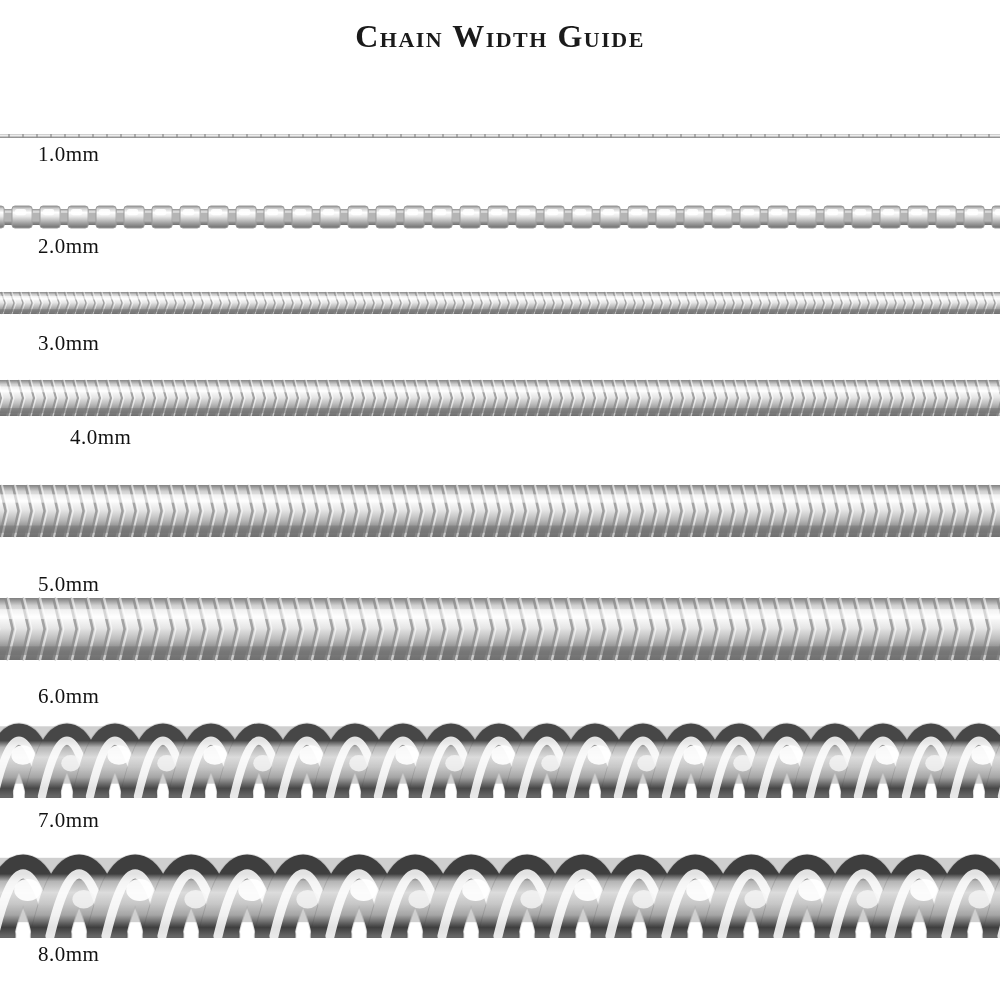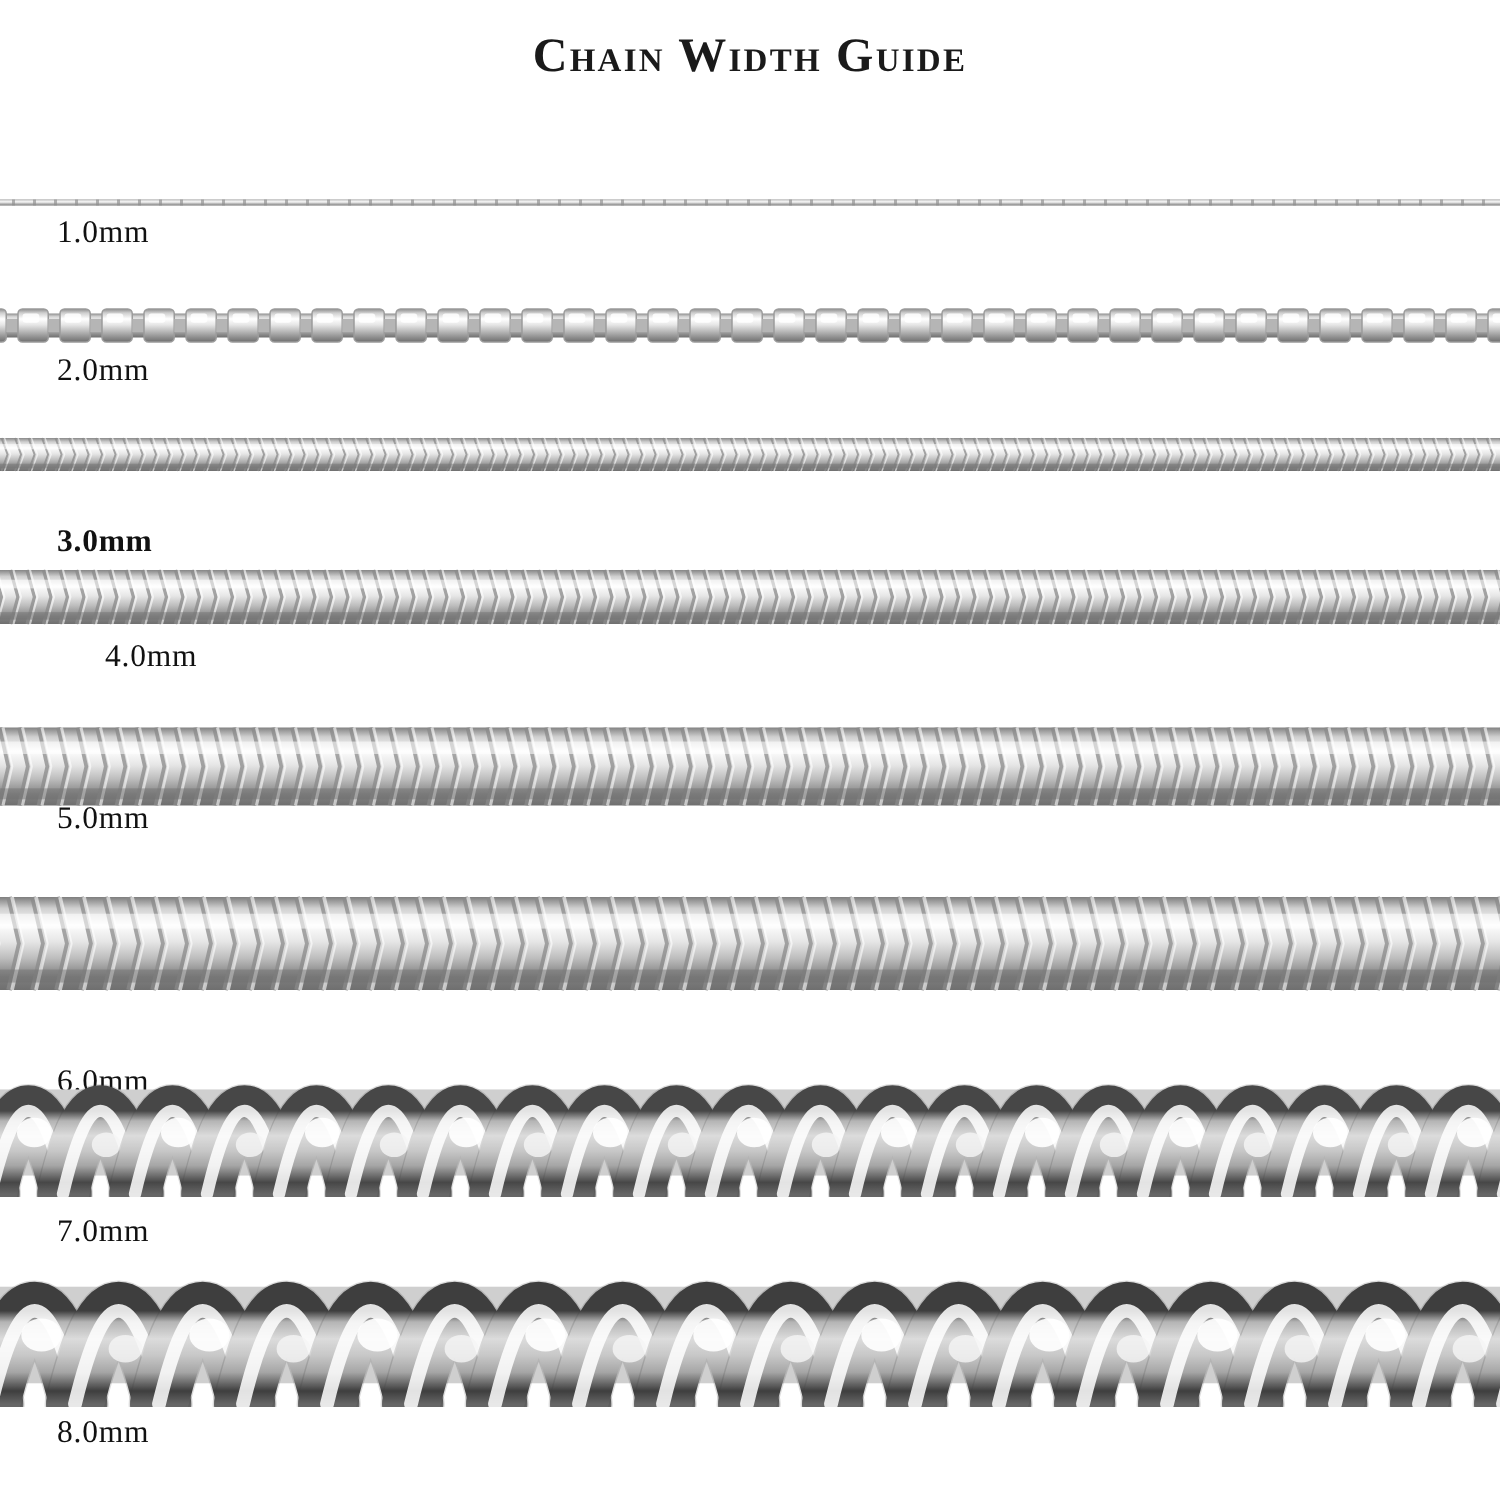--- a/index.html
+++ b/index.html
@@ -523,21 +523,21 @@
             <path d="M 999 2 L 1003.05 13 L 999 24" fill="none" stroke="#ffffff" stroke-width="1" opacity="0.6"></path>
             <path d="M 1006 2 L 1010.05 13 L 1006 24" fill="none" stroke="#8a8a8a" stroke-width="1.3199999999999998" opacity="0.75"></path>
             <path d="M 1008 2 L 1012.05 13 L 1008 24" fill="none" stroke="#ffffff" stroke-width="1" opacity="0.6"></path>
             <path d="M 1015 2 L 1019.05 13 L 1015 24" fill="none" stroke="#8a8a8a" stroke-width="1.3199999999999998" opacity="0.75"></path>
             <path d="M 1017 2 L 1021.05 13 L 1017 24" fill="none" stroke="#ffffff" stroke-width="1" opacity="0.6"></path>
             <path d="M 1024 2 L 1028.05 13 L 1024 24" fill="none" stroke="#8a8a8a" stroke-width="1.3199999999999998" opacity="0.75"></path>
             <path d="M 1026 2 L 1030.05 13 L 1026 24" fill="none" stroke="#ffffff" stroke-width="1" opacity="0.6"></path>
             <rect x="0" y="5.96" width="1012" height="3.52" fill="#ffffff" opacity="0.55"></rect>
             <rect x="0" y="19.16" width="1012" height="3.08" fill="#6e6e6e" opacity="0.45"></rect>
           </svg></div>
-        <div class="label" style="top: 348px; font-weight: bold;">3.0mm</div>
+        <div class="label" style="top: 331px;">3.0mm</div>
       </div>
       <div class="chain-row" style="top: 0px;">
         <div class="chain-strip" style="top: 378px; height: 40px;"><svg width="1012" height="40" viewBox="0 0 1012 40">
             <defs>
               <linearGradient id="g3" x1="0" y1="0" x2="0" y2="1">
                 <stop offset="0%" stop-color="#868686" stop-opacity="1"></stop>
                 <stop offset="12%" stop-color="#cfcfcf" stop-opacity="1"></stop>
                 <stop offset="30%" stop-color="#fdfdfd" stop-opacity="1"></stop>
                 <stop offset="48%" stop-color="#e6e6e6" stop-opacity="1"></stop>
                 <stop offset="66%" stop-color="#bdbdbd" stop-opacity="1"></stop>
@@ -915,21 +915,21 @@
             <path d="M 983 2 L 988.85 28 L 983 54" fill="none" stroke="#ffffff" stroke-width="2.08" opacity="0.6"></path>
             <path d="M 994 2 L 999.85 28 L 994 54" fill="none" stroke="#8a8a8a" stroke-width="3.12" opacity="0.75"></path>
             <path d="M 996 2 L 1001.85 28 L 996 54" fill="none" stroke="#ffffff" stroke-width="2.08" opacity="0.6"></path>
             <path d="M 1007 2 L 1012.85 28 L 1007 54" fill="none" stroke="#8a8a8a" stroke-width="3.12" opacity="0.75"></path>
             <path d="M 1009 2 L 1014.85 28 L 1009 54" fill="none" stroke="#ffffff" stroke-width="2.08" opacity="0.6"></path>
             <path d="M 1020 2 L 1025.85 28 L 1020 54" fill="none" stroke="#8a8a8a" stroke-width="3.12" opacity="0.75"></path>
             <path d="M 1022 2 L 1027.85 28 L 1022 54" fill="none" stroke="#ffffff" stroke-width="2.08" opacity="0.6"></path>
             <rect x="0" y="11.36" width="1012" height="8.32" fill="#ffffff" opacity="0.55"></rect>
             <rect x="0" y="42.56" width="1012" height="7.280000000000001" fill="#6e6e6e" opacity="0.45"></rect>
           </svg></div>
-        <div class="label" style="top: 533px;">5.0mm</div>
+        <div class="label" style="top: 572px;">5.0mm</div>
       </div>
       <div class="chain-row" style="top: 0px;">
         <div class="chain-strip" style="top: 596px; height: 66px;"><svg width="1012" height="66" viewBox="0 0 1012 66">
             <defs>
               <linearGradient id="g5" x1="0" y1="0" x2="0" y2="1">
                 <stop offset="0%" stop-color="#7e7e7e" stop-opacity="1"></stop>
                 <stop offset="12%" stop-color="#cfcfcf" stop-opacity="1"></stop>
                 <stop offset="30%" stop-color="#fdfdfd" stop-opacity="1"></stop>
                 <stop offset="48%" stop-color="#e6e6e6" stop-opacity="1"></stop>
                 <stop offset="66%" stop-color="#bdbdbd" stop-opacity="1"></stop>
@@ -1066,21 +1066,21 @@
             <path d="M 974 2 L 981.2 33 L 974 64" fill="none" stroke="#ffffff" stroke-width="2.48" opacity="0.6"></path>
             <path d="M 988 2 L 995.2 33 L 988 64" fill="none" stroke="#8a8a8a" stroke-width="3.7199999999999998" opacity="0.75"></path>
             <path d="M 990 2 L 997.2 33 L 990 64" fill="none" stroke="#ffffff" stroke-width="2.48" opacity="0.6"></path>
             <path d="M 1004 2 L 1011.2 33 L 1004 64" fill="none" stroke="#8a8a8a" stroke-width="3.7199999999999998" opacity="0.75"></path>
             <path d="M 1006 2 L 1013.2 33 L 1006 64" fill="none" stroke="#ffffff" stroke-width="2.48" opacity="0.6"></path>
             <path d="M 1020 2 L 1027.2 33 L 1020 64" fill="none" stroke="#8a8a8a" stroke-width="3.7199999999999998" opacity="0.75"></path>
             <path d="M 1022 2 L 1029.2 33 L 1022 64" fill="none" stroke="#ffffff" stroke-width="2.48" opacity="0.6"></path>
             <rect x="0" y="13.16" width="1012" height="9.92" fill="#ffffff" opacity="0.55"></rect>
             <rect x="0" y="50.36" width="1012" height="8.680000000000001" fill="#6e6e6e" opacity="0.45"></rect>
           </svg></div>
-        <div class="label" style="top: 708px;">6.0mm</div>
+        <div class="label" style="top: 684px;">6.0mm</div>
       </div>
       <div class="chain-row" style="top: 0px;">
         <div class="chain-strip" style="top: 712px; height: 86px;"><svg width="1012" height="86" viewBox="0 0 1012 86">
             <defs>
               <linearGradient id="g6" x1="0" y1="0" x2="0" y2="1">
                 <stop offset="0%" stop-color="#4a4a4a" stop-opacity="1"></stop>
                 <stop offset="12%" stop-color="#cfcfcf" stop-opacity="1"></stop>
                 <stop offset="30%" stop-color="#ffffff" stop-opacity="1"></stop>
                 <stop offset="48%" stop-color="#e6e6e6" stop-opacity="1"></stop>
                 <stop offset="66%" stop-color="#bdbdbd" stop-opacity="1"></stop>

